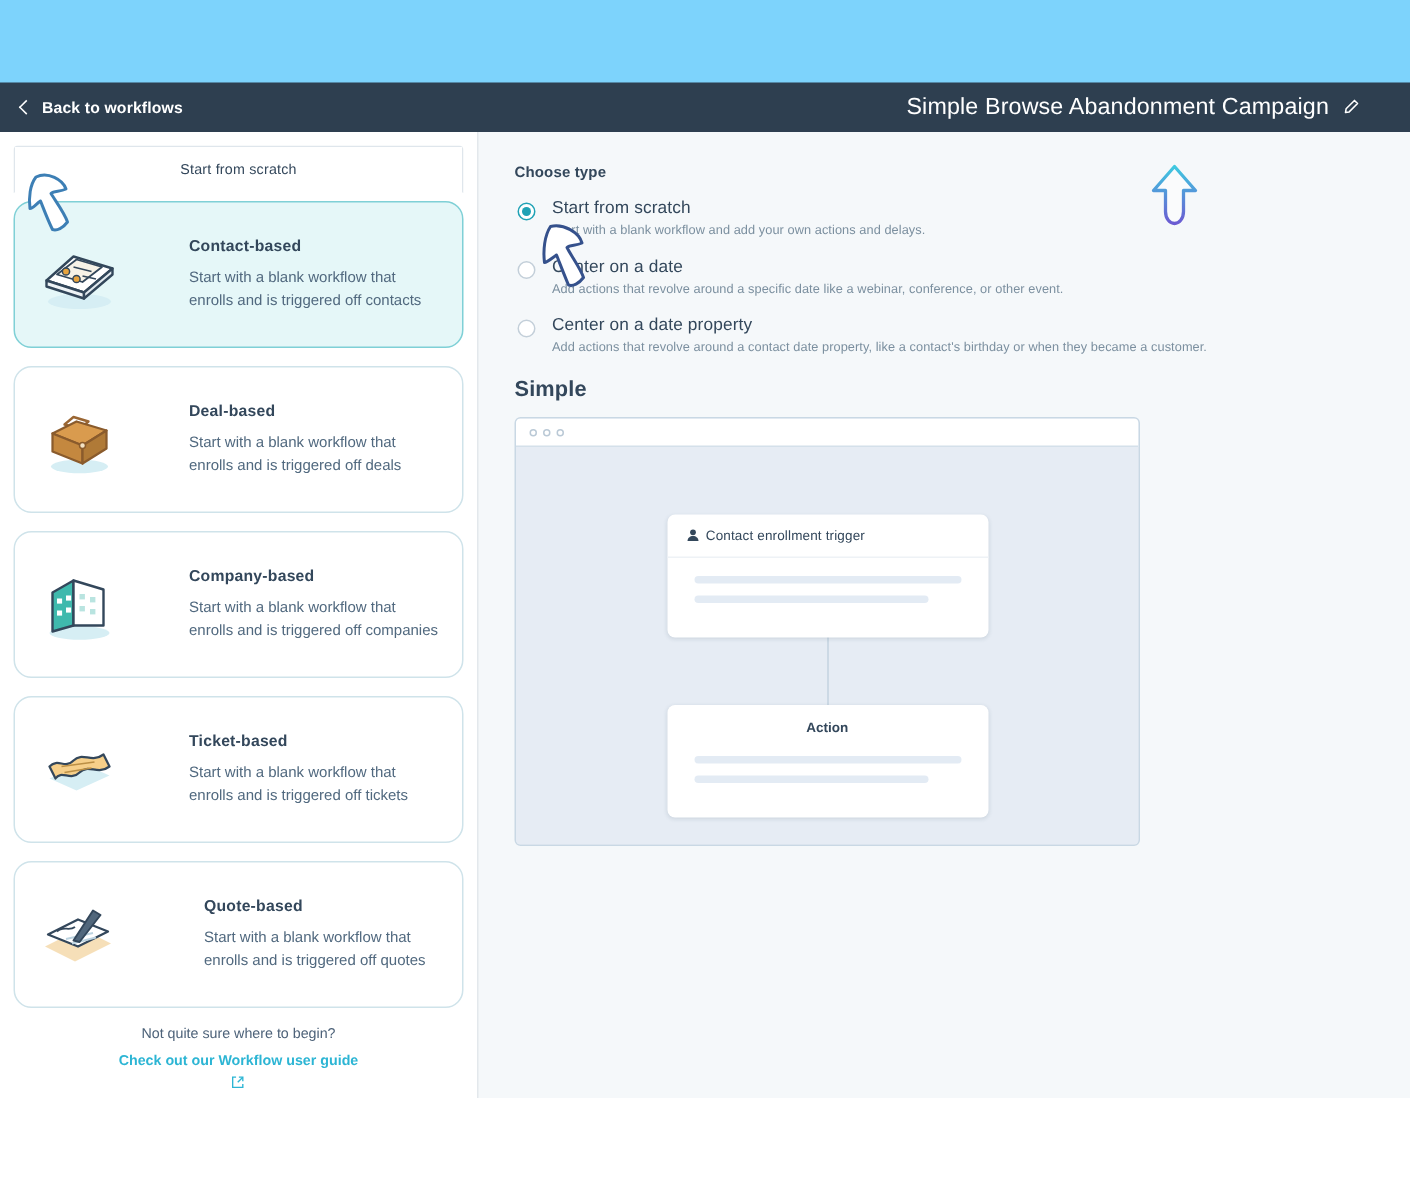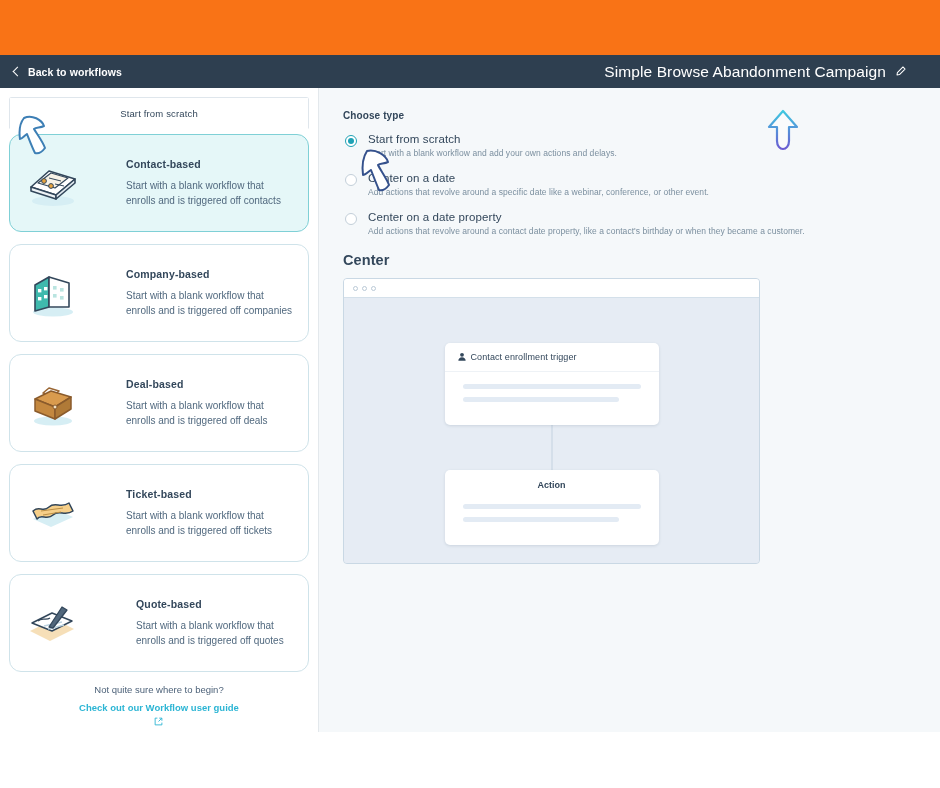--- a/index.html
+++ b/index.html
@@ -2,21 +2,21 @@
 <html><head>
 <meta charset="utf-8">
 <style>
   * { box-sizing: border-box; margin: 0; padding: 0; }
   html, body {
     width: 940px; height: 788px;
     background: #ffffff;
     font-family: "Liberation Sans", sans-serif;
     overflow: hidden;
   }
-  #app { position: relative; width: 940px; height: 710px; background: #f97316; }
+  #app { position: relative; width: 940px; height: 710px; background: #7dd3fc; }
 
   
   .topbar {
     position: absolute; left: 0; top: 55px; width: 940px; height: 33px;
     background: #2e3f50;
     display: flex; align-items: center; justify-content: space-between;
     padding: 0 12px;
   }
   .back-link {
     display: flex; align-items: center; gap: 7px;
@@ -171,20 +171,37 @@
           </div>
           <div class="card-text">
             <div class="card-title">Contact-based</div>
             <div class="card-desc">Start with a blank workflow that enrolls and is triggered off contacts</div>
           </div>
         </div>
 
         <div class="card">
           <div class="card-icon">
             <svg width="56" height="52" viewBox="0 0 56 52">
+              <ellipse cx="28" cy="44" rx="19" ry="4.5" fill="#d6eef4"></ellipse>
+              <path d="M18 16 L24 11 L34 14 L28 19 Z" fill="none" stroke="#9a6633" stroke-width="1.6" stroke-linejoin="round"></path>
+              <path d="M10 22 L26 14 L46 20 L30 30 Z" fill="#d99b4e" stroke="#8a5b2c" stroke-width="1.5" stroke-linejoin="round"></path>
+              <path d="M10 22 L10 34 L30 42 L30 30 Z" fill="#c4883f" stroke="#8a5b2c" stroke-width="1.5" stroke-linejoin="round"></path>
+              <path d="M46 20 L46 32 L30 42 L30 30 Z" fill="#b07a37" stroke="#8a5b2c" stroke-width="1.5" stroke-linejoin="round"></path>
+              <circle cx="30" cy="30" r="2" fill="#f3e2c4" stroke="#8a5b2c" stroke-width="1"></circle>
+            </svg>
+          </div>
+          <div class="card-text">
+            <div class="card-title">Deal-based</div>
+            <div class="card-desc">Start with a blank workflow that enrolls and is triggered off deals</div>
+          </div>
+        </div>
+
+        <div class="card">
+          <div class="card-icon">
+            <svg width="56" height="52" viewBox="0 0 56 52">
               <ellipse cx="28" cy="45" rx="20" ry="4.5" fill="#d6eef4"></ellipse>
               <path d="M10 18 L24 10 L24 40 L10 44 Z" fill="#3fb9ad" stroke="#33475b" stroke-width="1.6" stroke-linejoin="round"></path>
               <path d="M24 10 L44 16 L44 40 L24 40 Z" fill="#ffffff" stroke="#33475b" stroke-width="1.6" stroke-linejoin="round"></path>
               <rect x="13" y="22" width="3.4" height="3.4" fill="#ffffff"></rect>
               <rect x="19" y="20" width="3.4" height="3.4" fill="#ffffff"></rect>
               <rect x="13" y="30" width="3.4" height="3.4" fill="#ffffff"></rect>
               <rect x="19" y="28" width="3.4" height="3.4" fill="#ffffff"></rect>
               <rect x="28" y="19" width="3.6" height="3.6" fill="#b9e4e0"></rect>
               <rect x="35" y="21" width="3.6" height="3.6" fill="#b9e4e0"></rect>
               <rect x="28" y="27" width="3.6" height="3.6" fill="#b9e4e0"></rect>
@@ -193,37 +210,20 @@
           </div>
           <div class="card-text">
             <div class="card-title">Company-based</div>
             <div class="card-desc">Start with a blank workflow that enrolls and is triggered off companies</div>
           </div>
         </div>
 
         <div class="card">
           <div class="card-icon">
             <svg width="56" height="52" viewBox="0 0 56 52">
-              <ellipse cx="28" cy="44" rx="19" ry="4.5" fill="#d6eef4"></ellipse>
-              <path d="M18 16 L24 11 L34 14 L28 19 Z" fill="none" stroke="#9a6633" stroke-width="1.6" stroke-linejoin="round"></path>
-              <path d="M10 22 L26 14 L46 20 L30 30 Z" fill="#d99b4e" stroke="#8a5b2c" stroke-width="1.5" stroke-linejoin="round"></path>
-              <path d="M10 22 L10 34 L30 42 L30 30 Z" fill="#c4883f" stroke="#8a5b2c" stroke-width="1.5" stroke-linejoin="round"></path>
-              <path d="M46 20 L46 32 L30 42 L30 30 Z" fill="#b07a37" stroke="#8a5b2c" stroke-width="1.5" stroke-linejoin="round"></path>
-              <circle cx="30" cy="30" r="2" fill="#f3e2c4" stroke="#8a5b2c" stroke-width="1"></circle>
-            </svg>
-          </div>
-          <div class="card-text">
-            <div class="card-title">Deal-based</div>
-            <div class="card-desc">Start with a blank workflow that enrolls and is triggered off deals</div>
-          </div>
-        </div>
-
-        <div class="card">
-          <div class="card-icon">
-            <svg width="56" height="52" viewBox="0 0 56 52">
               <path d="M8 32 L26 40 L48 30 L30 22 Z" fill="#d6eef4"></path>
               <path d="M8 24 C14 18 18 26 24 20 C30 14 36 22 44 16 L48 24 C40 30 34 22 28 28 C22 34 16 26 12 32 Z" fill="#f6cf89" stroke="#33475b" stroke-width="1.5" stroke-linejoin="round"></path>
               <line x1="16" y1="24" x2="38" y2="21" stroke="#bb8f45" stroke-width="1"></line>
               <line x1="18" y1="28" x2="36" y2="25" stroke="#bb8f45" stroke-width="1"></line>
             </svg>
           </div>
           <div class="card-text">
             <div class="card-title">Ticket-based</div>
             <div class="card-desc">Start with a blank workflow that enrolls and is triggered off tickets</div>
           </div>
@@ -287,21 +287,21 @@
           <div class="opt">
             <span class="radio"></span>
             <span>
               <span class="opt-label" style="display:block">Center on a date property</span>
               <span class="opt-desc" style="display:block">Add actions that revolve around a contact date property, like a contact's birthday or when they became a customer.</span>
             </span>
           </div>
 
         </div>
 
-        <div class="h-preview">Center</div>
+        <div class="h-preview">Simple</div>
 
         <div class="browser">
           <div class="browser-bar">
             <span class="dot"></span>
             <span class="dot"></span>
             <span class="dot"></span>
           </div>
           <div class="canvas">
             <div class="conn"></div>
 

